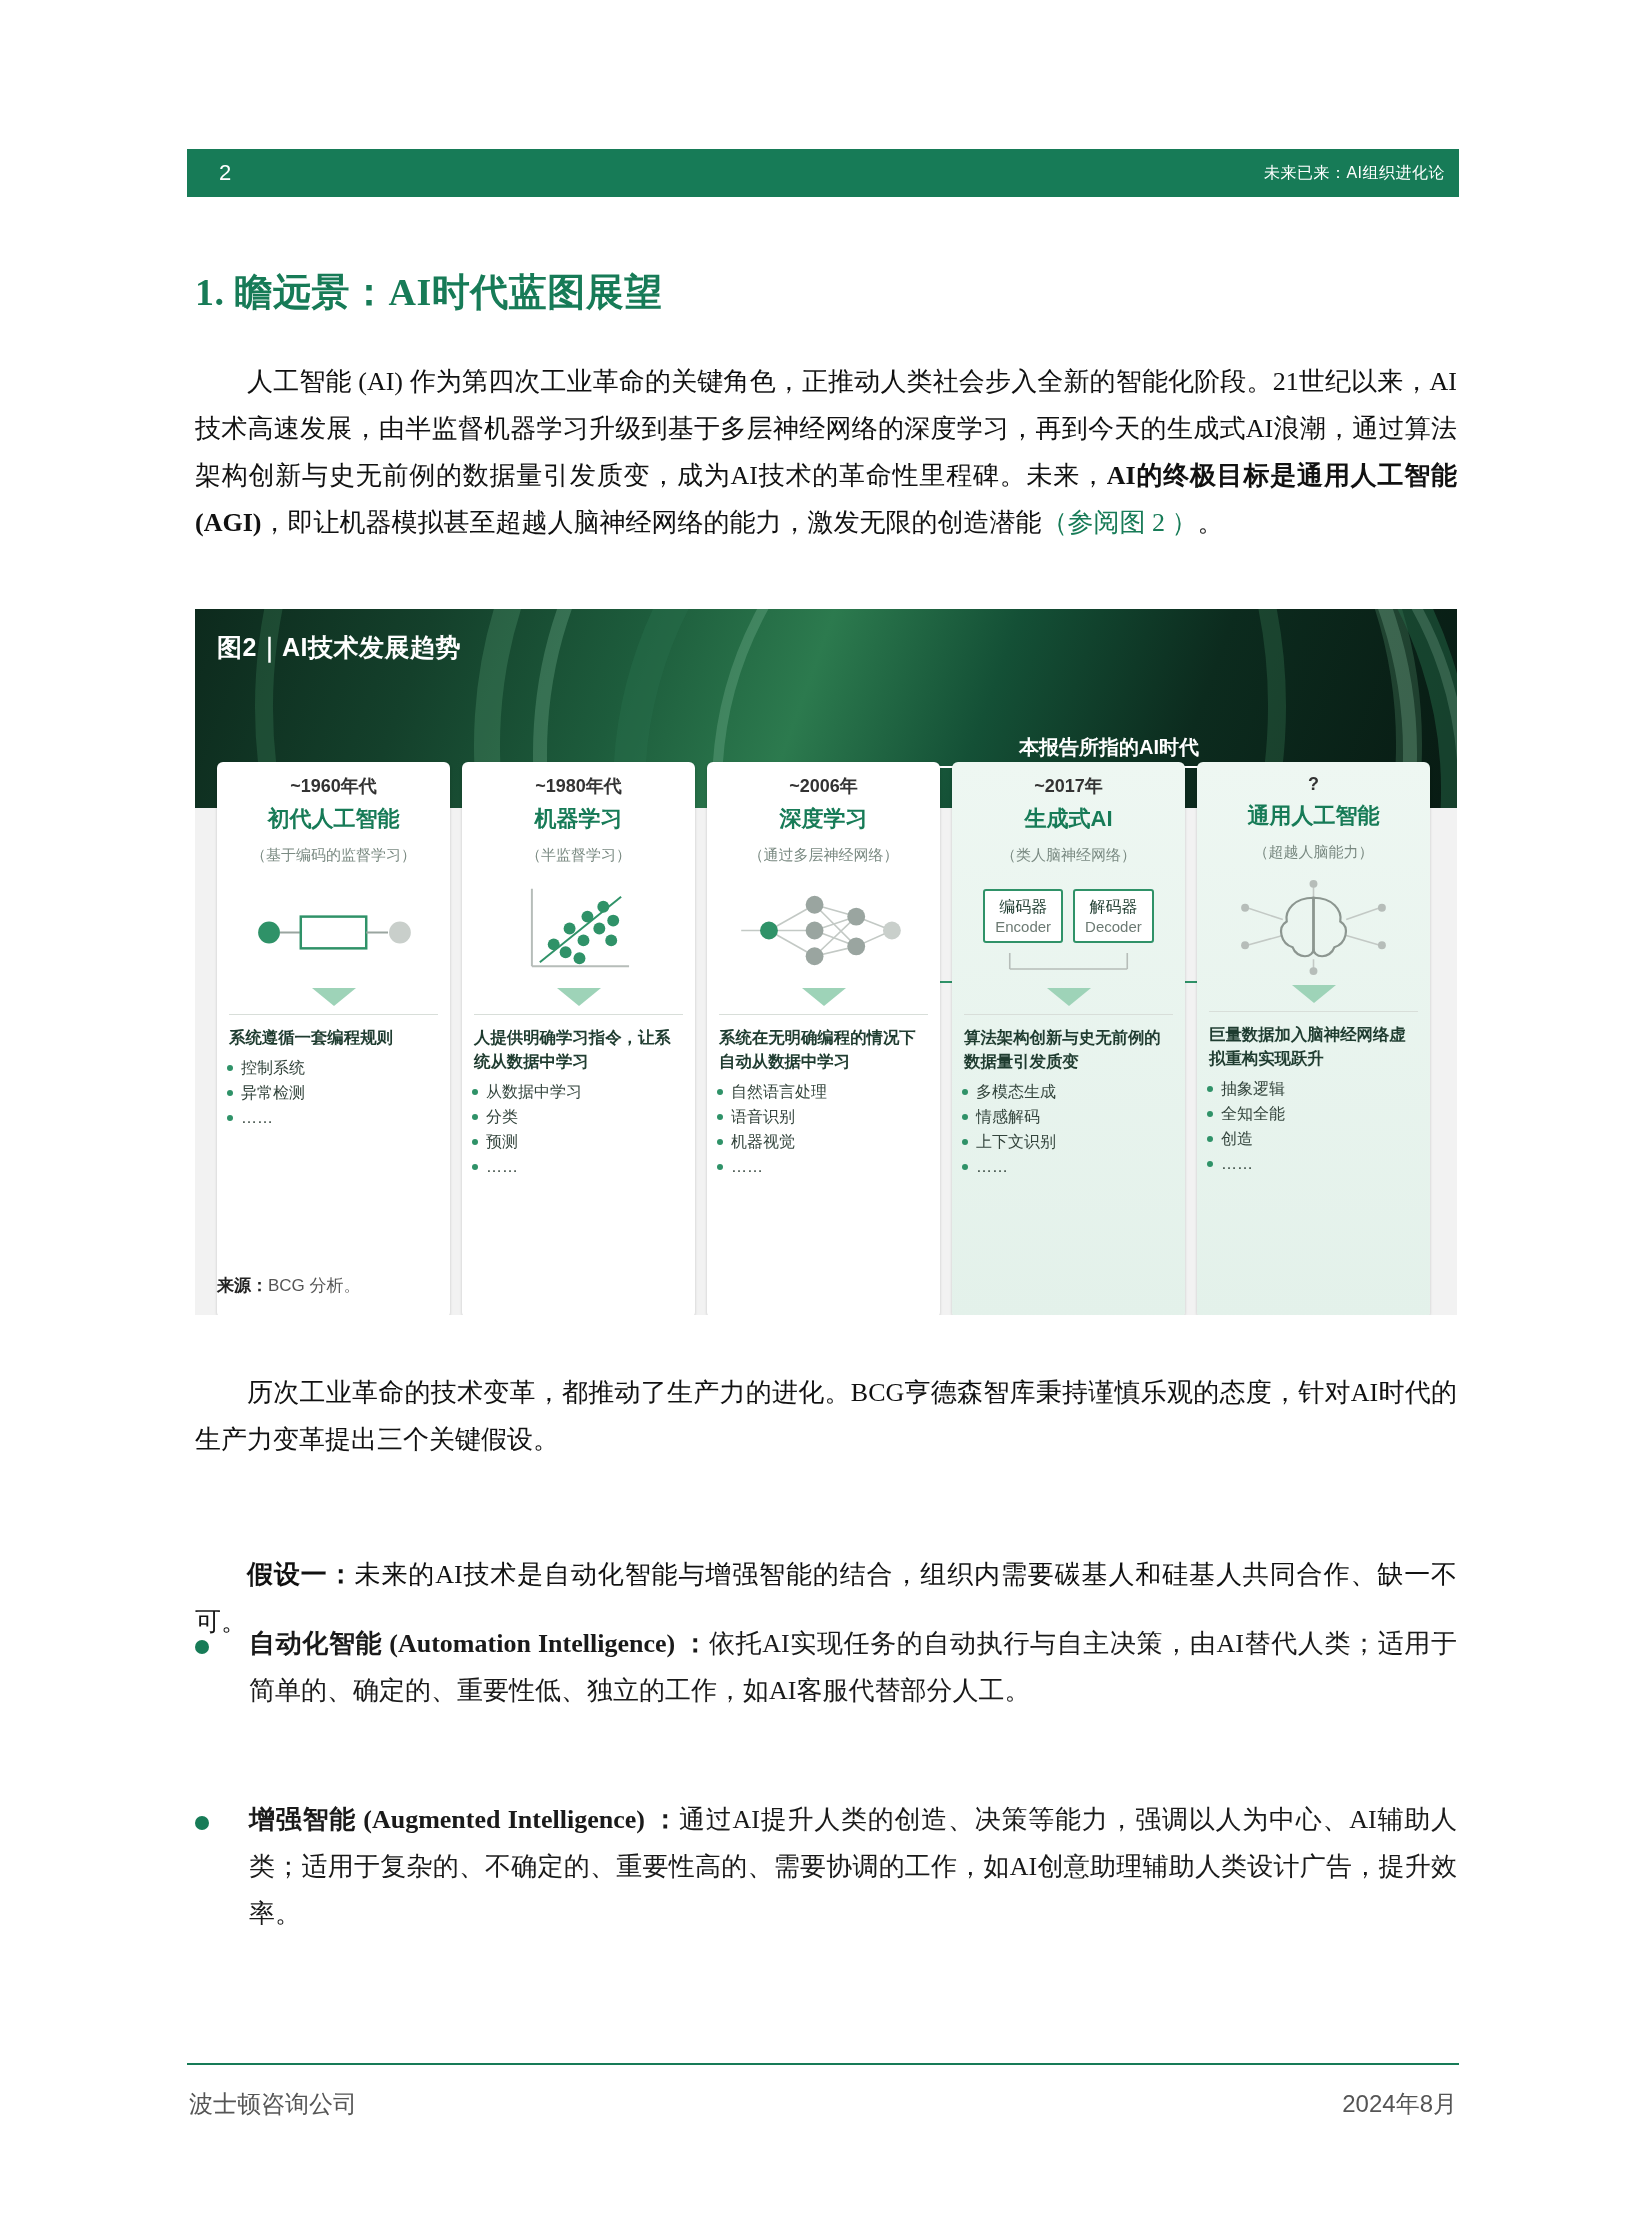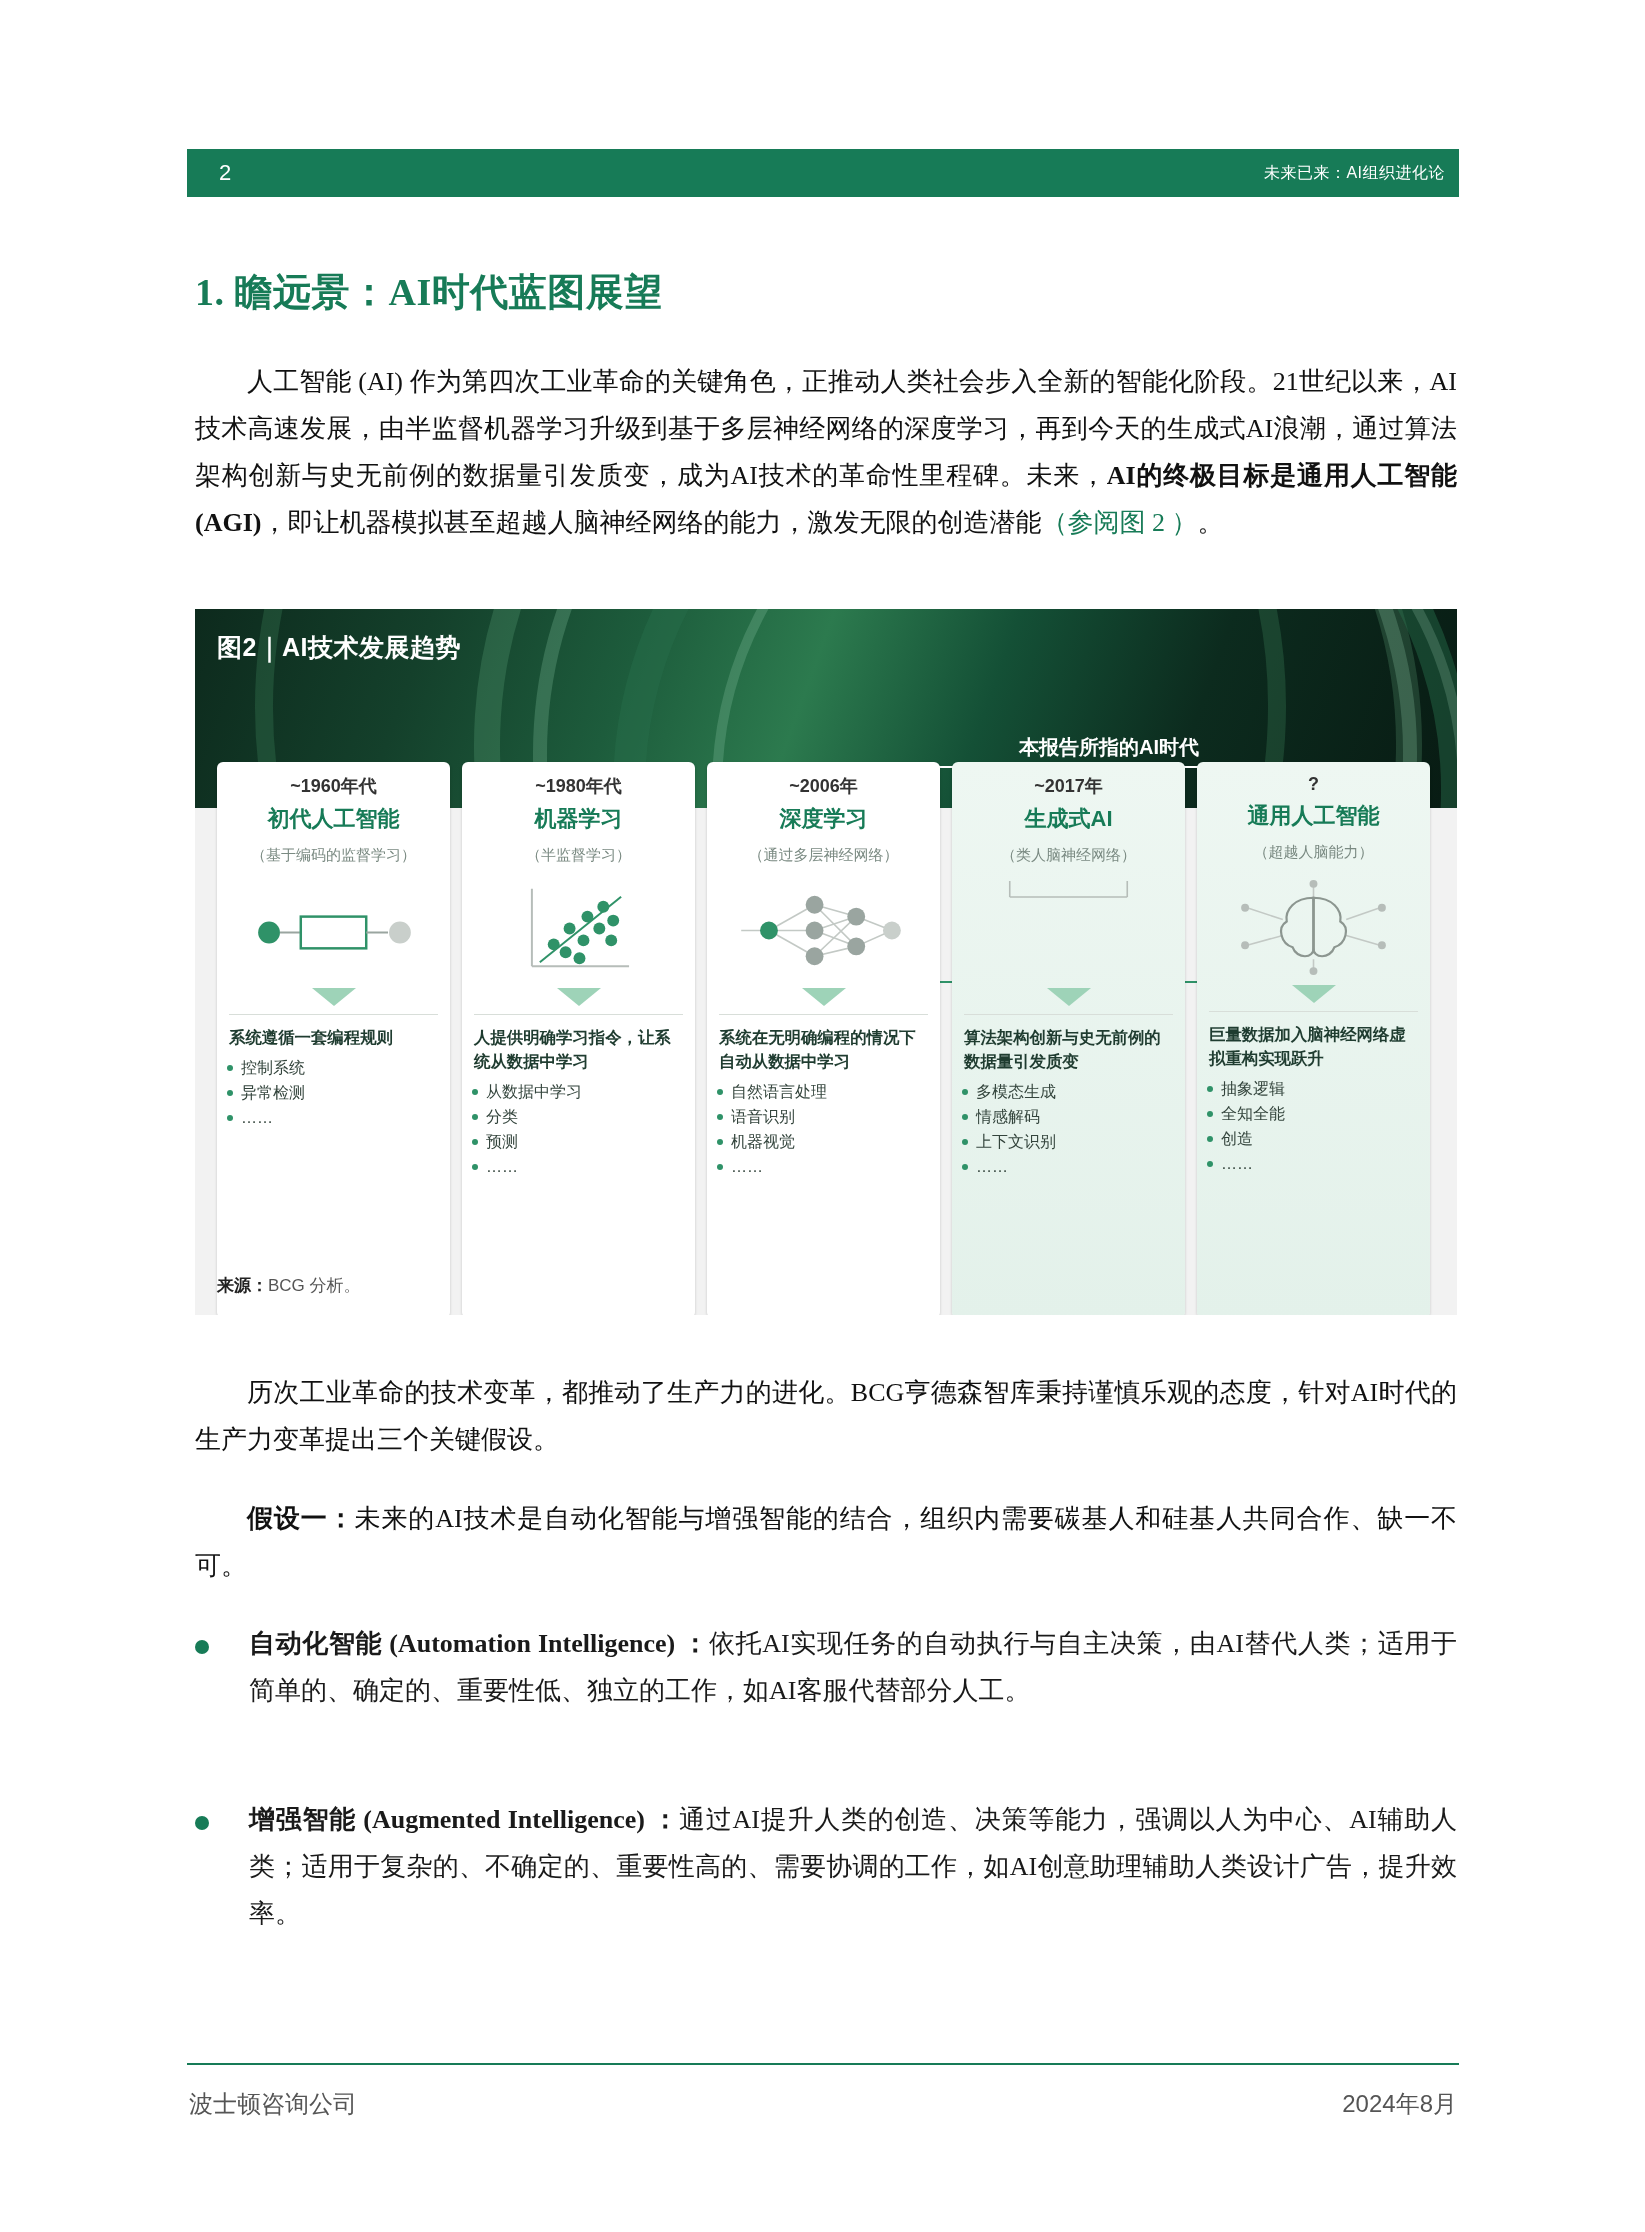--- a/index.html
+++ b/index.html
@@ -80,21 +80,21 @@
     line-height: 47px;
     text-align: justify;
     color: #111111;
   }
   .para.indent { text-indent: 52px; }
   #para1 { top: 358px; }
   .bold { font-weight: bold; }
   .green-note { color: #177b57; }
 
   #para2 { top: 1369px; }
-  #para3 { top: 1495px; }
+  #para3 { top: 1551px; }
 
   
   .bullet-row {
     position: absolute;
     left: 195px;
     width: 1262px;
     display: flex;
     align-items: flex-start;
   }
   .bullet-dot {
@@ -435,20 +435,30 @@
         </ul>
       </div>
 
       <div class="card highlight-bg">
         <div class="card-top">
           <div class="card-era">~2017年</div>
           <div class="card-name">生成式AI</div>
           <div class="card-sub">（类人脑神经网络）</div>
         </div>
         <div class="card-art">
+          <div style="display:flex; gap:10px; justify-content:center; align-items:center; padding-top:18px;">
+            <div style="border:2px solid #2f9268; background:#ffffff; border-radius:3px; padding:6px 10px; text-align:center;">
+              <div style="font-size:16px; color:#1f3c30;">编码器</div>
+              <div style="font-size:15px; color:#6c7a73;">Encoder</div>
+            </div>
+            <div style="border:2px solid #2f9268; background:#ffffff; border-radius:3px; padding:6px 10px; text-align:center;">
+              <div style="font-size:16px; color:#1f3c30;">解码器</div>
+              <div style="font-size:15px; color:#6c7a73;">Decoder</div>
+            </div>
+          </div>
           <svg width="233" height="36" viewBox="0 0 234 36" style="display:block;">
             <line x1="58" y1="10" x2="58" y2="26" stroke="#b6bdb9" stroke-width="1.6"></line>
             <line x1="176" y1="10" x2="176" y2="26" stroke="#b6bdb9" stroke-width="1.6"></line>
             <line x1="58" y1="26" x2="176" y2="26" stroke="#b6bdb9" stroke-width="1.6"></line>
           </svg>
         </div>
         <div class="card-arrow"></div>
         <div class="card-divider"></div>
         <div class="card-desc">算法架构创新与史无前例的数据量引发质变</div>
         <ul class="card-list">

